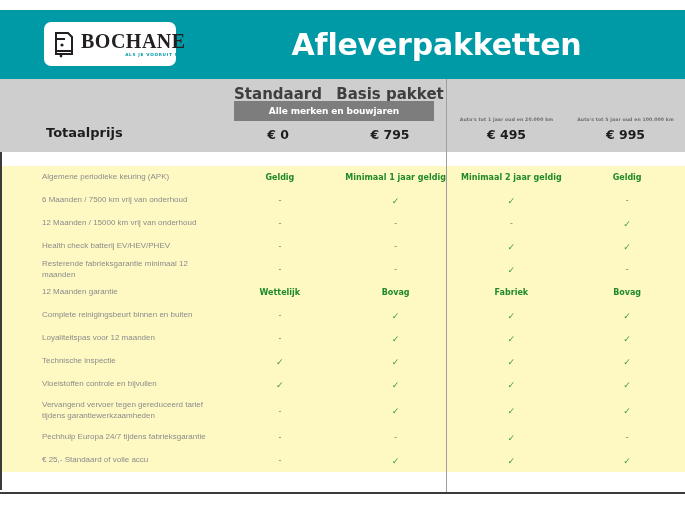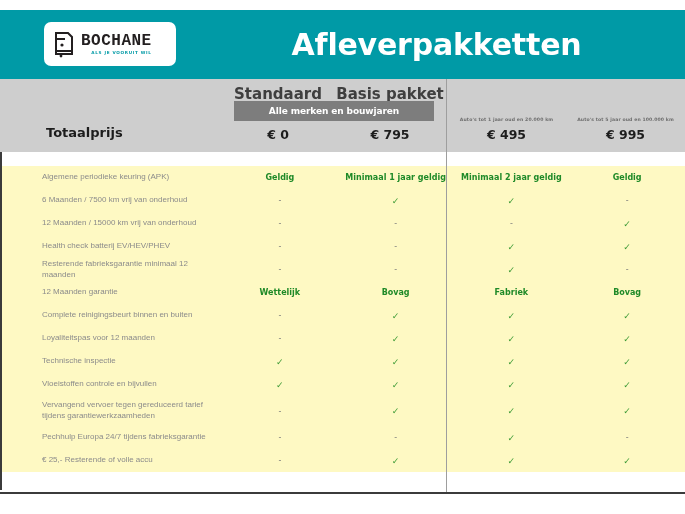--- a/index.html
+++ b/index.html
@@ -55,23 +55,23 @@
     flex: 0 0 auto;
     margin-right: 5px;
   }
   .logo-text-wrap {
     display: flex;
     flex-direction: column;
     align-items: flex-end;
     line-height: 1;
   }
   .logo-word {
-    font-family: Liberation Mono, monospace;
-    font-weight: bold;
-    font-size: 16px;
+    font-family: Liberation Serif, serif;
+    font-weight: bold;
+    font-size: 20px;
     letter-spacing: 0.5px;
     color: #231f20;
     line-height: 1;
   }
   .logo-tag {
     font-family: "DejaVu Sans", sans-serif;
     font-size: 4.2px;
     letter-spacing: 0.7px;
     color: #009aa6;
     font-weight: bold;
@@ -396,21 +396,21 @@
         <div class="cell-val mark">✓</div>
       </div>
       <div class="row base">
         <div class="cell-label">Pechhulp Europa 24/7 tijdens fabrieksgarantie</div>
         <div class="cell-val dash">-</div>
         <div class="cell-val dash">-</div>
         <div class="cell-val mark">✓</div>
         <div class="cell-val dash">-</div>
       </div>
       <div class="row alt">
-        <div class="cell-label">€ 25,- Resterende of  volle accu</div>
+        <div class="cell-label">€ 25,- Standaard of  volle accu</div>
         <div class="cell-val dash">-</div>
         <div class="cell-val mark">✓</div>
         <div class="cell-val mark">✓</div>
         <div class="cell-val mark">✓</div>
       </div>
       <div class="tail-row"></div>
     </div>
 
   <div class="vdiv"></div>
   <div class="bottom-rule"></div>

